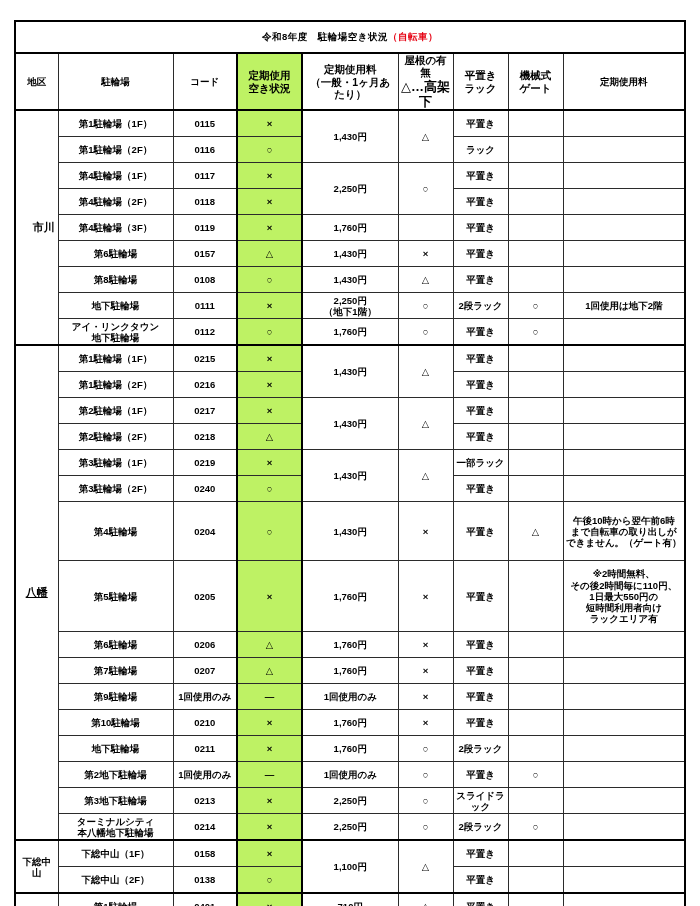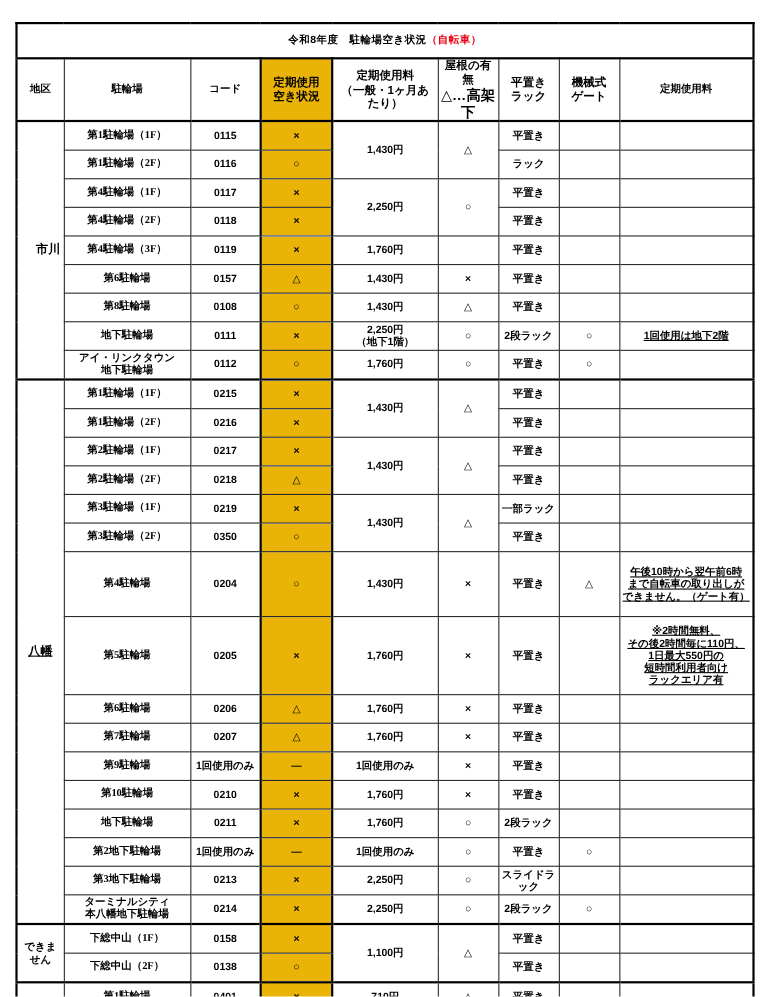--- a/index.html
+++ b/index.html
@@ -48,38 +48,38 @@
     border-bottom: 2px solid #000 !important;
   }
   .title-red { color: #e60012; }
   .hdr {
     height: 40px;
     font-size: 11px;
     border-bottom: 2px solid #000 !important;
   }
   .hdr.sub { font-size: 10.5px; }
   .hdr-small { font-size: 13px; font-weight: bold; display:block; }
-  .hi { background: #eab308; }
+  .hi { background: #bef264; }
   .hdr.hi {
     border-left: 2px solid #000 !important;
     border-right: 2px solid #000 !important;
   }
   td.hi {
     border-left: 2px solid #000 !important;
     border-right: 2px solid #000 !important;
   }
   .c-area  { width: 43px; font-size: 11px; }
-  .c-name  { width: 115px; text-align: left; padding-left: 5px; font-size: 9.5px; font-family: Liberation Serif, serif; }
+  .c-name  { width: 115px; text-align: left; padding-left: 5px; font-size: 9.5px; }
   .c-code  { width: 64px; }
   .c-stat  { width: 65px; font-size: 12px; }
   .c-fee   { width: 96px; }
   .c-roof  { width: 55px; font-size: 11px; }
   .c-rack  { width: 55px; }
   .c-gate  { width: 55px; font-size: 11px; }
-  .c-note  { width: 122px; font-size: 9px; line-height: 1.25; text-decoration: underline; }
+  .c-note  { width: 122px; font-size: 9px; line-height: 1.25; }
   tr.row td { height: 25px; }
   tr.tall td { height: 58px; }
   tr.tall2 td { height: 70px; }
   .sect-top td { border-top: 2px solid #000 !important; }
   .mark { font-size: 12px; font-weight: bold; }
   .twolines { line-height: 1.25; }
 </style>
 </head>
 <body>
 
@@ -259,21 +259,21 @@
           <td>0219</td>
           <td class="hi mark">×</td>
           <td rowspan="2">1,430円</td>
           <td class="mark" rowspan="2">△</td>
           <td>一部ラック</td>
           <td class="mark"></td>
           <td class="c-note"></td>
         </tr>
         <tr class="row">
           <td class="c-name">第3駐輪場（2F）</td>
-          <td>0350</td>
+          <td>0240</td>
           <td class="hi mark">○</td>
           <td>平置き</td>
           <td class="mark"></td>
           <td class="c-note"></td>
         </tr>
         <tr class="row tall">
           <td class="c-name">第4駐輪場</td>
           <td>0204</td>
           <td class="hi mark">○</td>
           <td>1,430円</td>
@@ -366,21 +366,21 @@
           <td class="c-name twolines">ターミナルシティ<br>本八幡地下駐輪場</td>
           <td>0214</td>
           <td class="hi mark">×</td>
           <td>2,250円</td>
           <td class="mark">○</td>
           <td>2段ラック</td>
           <td class="mark">○</td>
           <td class="c-note"></td>
         </tr>
         <tr class="row sect-top">
-          <td rowspan="2" style="font-size: 9.5px;">できません</td>
+          <td rowspan="2" style="font-size: 9.5px;">下総中山</td>
           <td class="c-name">下総中山（1F）</td>
           <td>0158</td>
           <td class="hi mark">×</td>
           <td rowspan="2">1,100円</td>
           <td class="mark" rowspan="2">△</td>
           <td>平置き</td>
           <td class="mark"></td>
           <td class="c-note"></td>
         </tr>
         <tr class="row">

